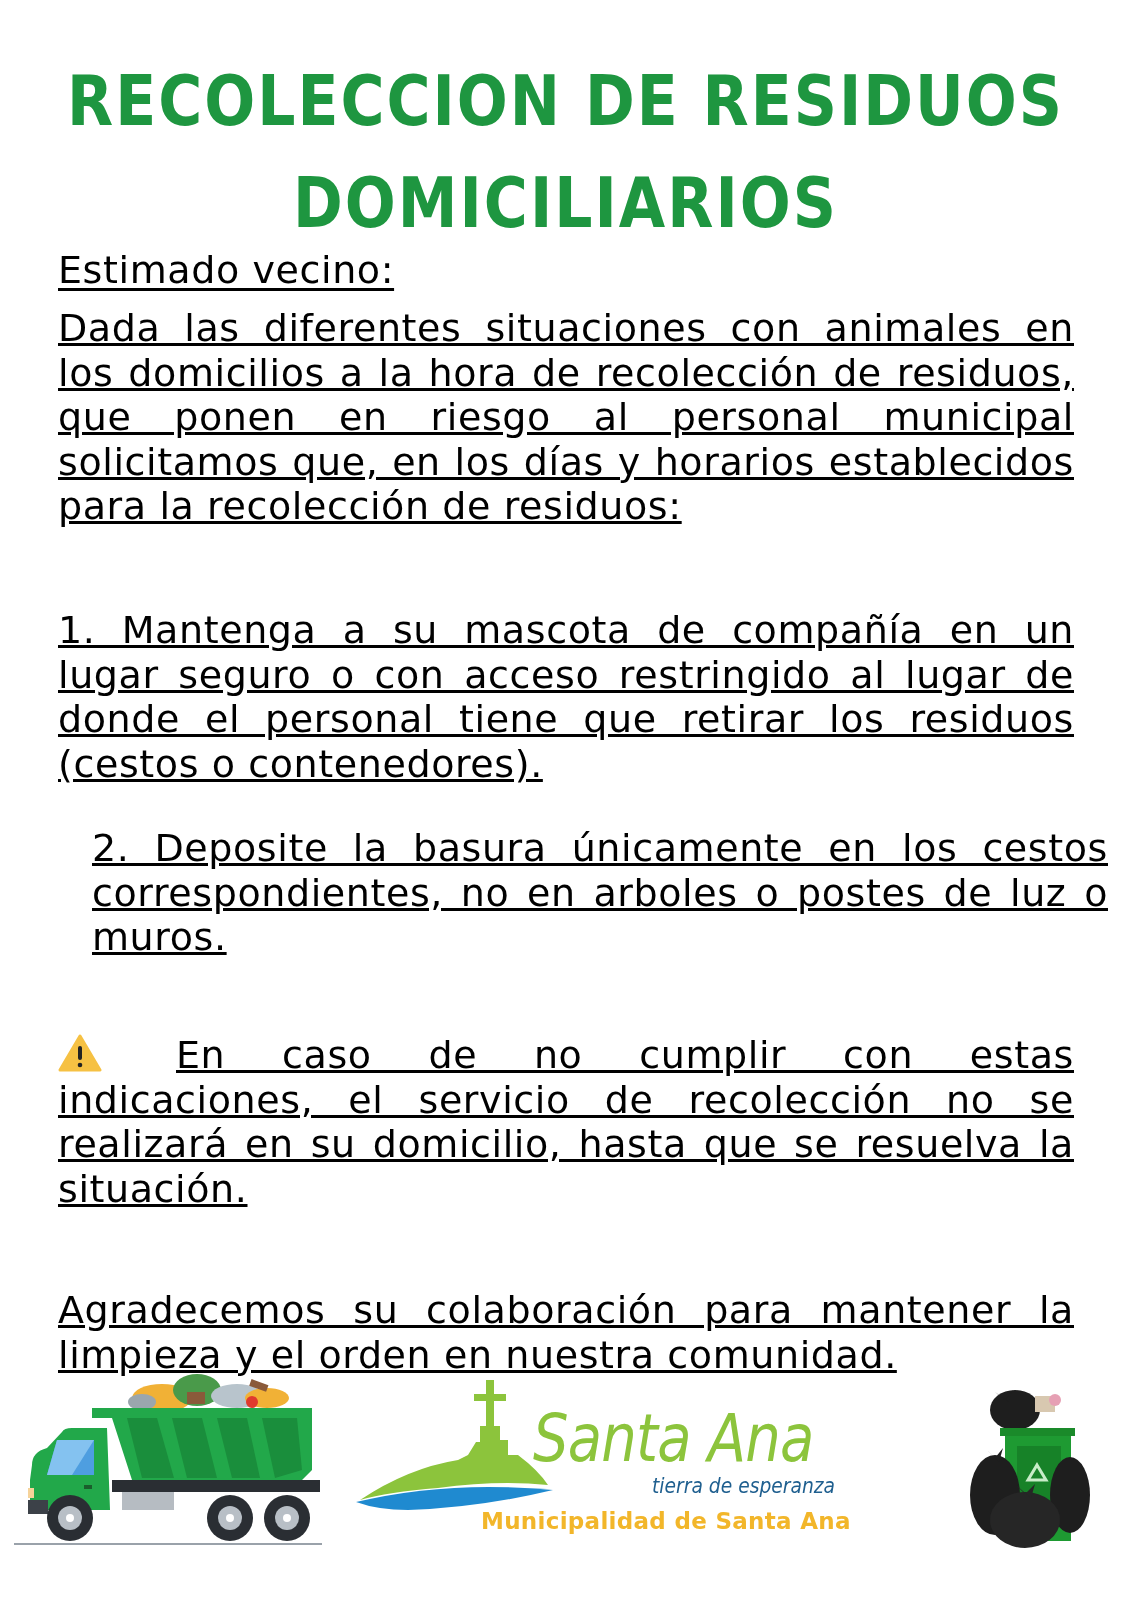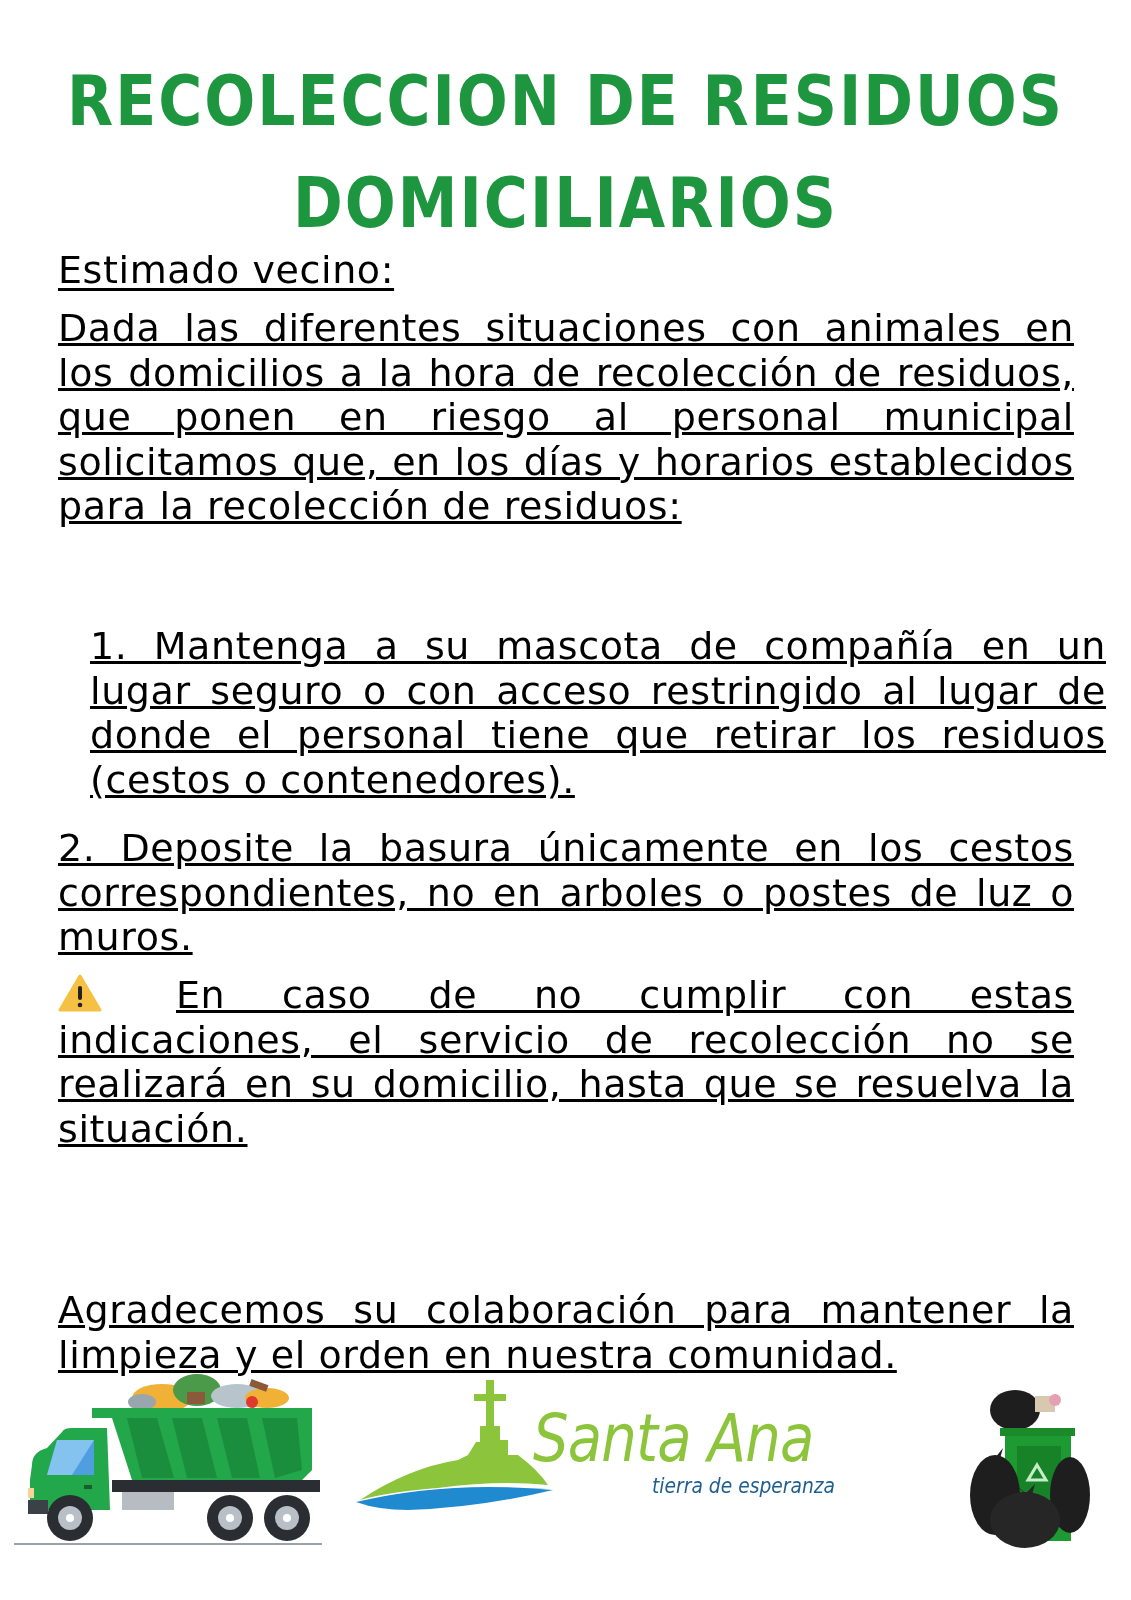--- a/index.html
+++ b/index.html
@@ -12,23 +12,23 @@
   #title1 { top:66px; }
   #title2 { top:168px; }
   .body-text {
     position:absolute; left:58px; width:1016px;
     font-size:38px; line-height:44.5px; text-align:justify; text-align-last:left;
     letter-spacing:0.6px;
   }
   .body-text p { margin:0;text-decoration:underline; }
   #greeting { top:248px; text-decoration:underline; text-decoration-thickness:3px; text-underline-offset:5px; text-align:center; }
   #para1 { top:306px; }
-  #item1 { top:624px;margin-left:32px; }
-  #item2 { top:826px; }
-  #warning { top:973px; }
+  #item1 { top:608px; }
+  #item2 { top:826px;margin-left:34px; }
+  #warning { top:1033px; }
   #thanks { top:1288px; }
   .warn-icon { display:inline-block; width:44px; height:38px; vertical-align:-4px; margin-right:74px; }
   .footer-art { position:absolute; }
   #truck { left:12px; top:1360px; width:310px; height:185px; }
   #logo { left:348px; top:1360px; width:500px; height:200px; }
   #bin { left:965px; top:1380px; width:130px; height:170px; }
   .logo-santa { position:absolute; left:185px; top:40px; font-family:"DejaVu Sans", sans-serif; font-style:italic; font-size:66px; color:#8cc43c; letter-spacing:-1px; transform:scaleX(0.85); transform-origin:left; white-space:nowrap;}
   .logo-tierra { position:absolute; left:304px; top:113px; font-style:italic; font-size:22px; color:#1f5f8f; transform:scaleX(0.85); transform-origin:left; white-space:nowrap; }
   .logo-muni { position:absolute; left:133px; top:148px; font-weight:bold; font-size:23px; color:#f2b62a; white-space:nowrap; letter-spacing:0.3px; }
 </style>
@@ -106,20 +106,21 @@
 
 <div class="footer-art" id="logo">
   <svg width="500" height="200" viewBox="0 0 500 200" style="position:absolute;left:0;top:0">
     <rect x="138" y="20" width="8" height="46" fill="#8cc43c"></rect>
     <rect x="126" y="34" width="32" height="7" fill="#8cc43c"></rect>
     <path d="M132 66 L152 66 L152 80 L160 80 L160 95 L170 95 Q190 110 200 125 Q150 120 90 128 Q40 132 12 140 Q60 108 110 100 L120 95 L128 82 L132 82 Z" fill="#8cc43c"></path>
     <path d="M8 142 Q100 120 205 130 Q130 148 60 150 Q30 150 8 142 Z" fill="#1f8ad0"></path>
   </svg>
   <span class="logo-santa">Santa Ana</span>
   <span class="logo-tierra">tierra de esperanza</span>
+  <span class="logo-muni">Municipalidad de Santa Ana</span>
 </div>
 
 <svg class="footer-art" id="bin" viewBox="0 0 130 170">
   <ellipse cx="50" cy="30" rx="25" ry="20" fill="#1e1e1e"></ellipse>
   <path d="M30 12 L40 20 L48 10 L44 22 Z" fill="#1e1e1e"></path>
   <rect x="70" y="16" width="20" height="16" fill="#d8c8b0"></rect>
   <circle cx="90" cy="20" r="6" fill="#e6a0b4"></circle>
   <rect x="35" y="48" width="75" height="8" fill="#1a8a2a"></rect>
   <rect x="40" y="56" width="66" height="105" fill="#1e9a32"></rect>
   <rect x="52" y="66" width="44" height="80" fill="#178228"></rect>

